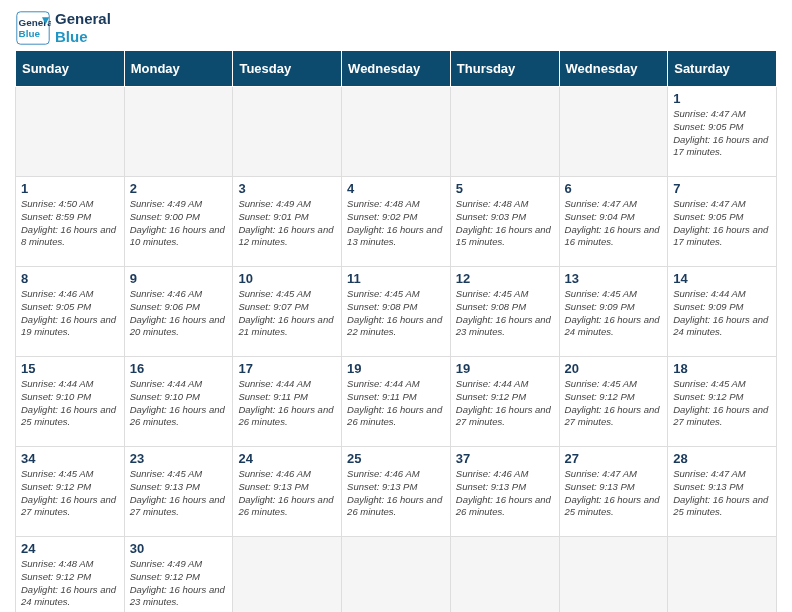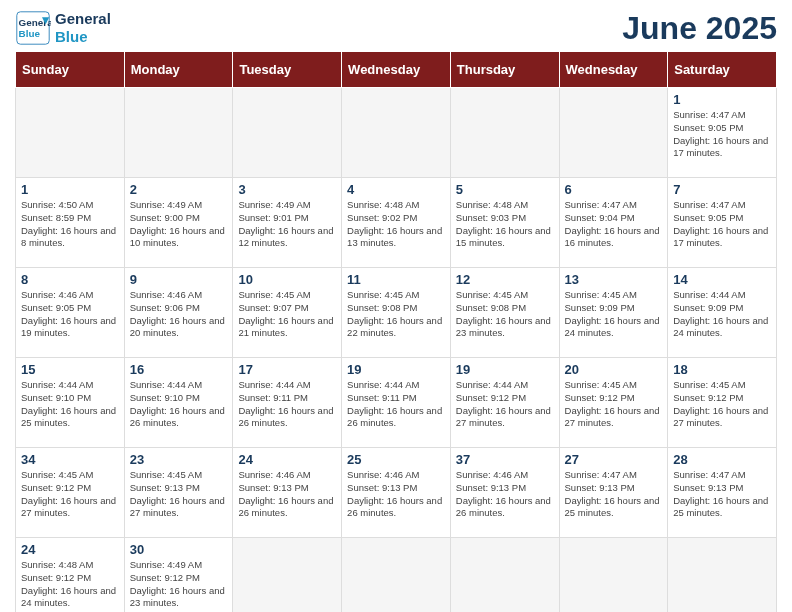--- a/index.html
+++ b/index.html
@@ -36,21 +36,21 @@
     .subtitle {
       font-size: 14px;
       color: #333;
     }
     table {
       width: 100%;
       border-collapse: collapse;
       table-layout: fixed;
     }
     .day-header {
-      background-color: #7f1d1d;
+      background-color: #0c4a6e;
       color: white;
       text-align: left;
       padding: 10px 6px;
       font-size: 13px;
       font-weight: bold;
       border: 1px solid #fff;
     }
     .cal-cell {
       vertical-align: top;
       border: 1px solid #ddd;
@@ -67,40 +67,40 @@
       font-size: 13px;
       font-weight: bold;
       color: #1a3a5c;
       display: block;
       margin-bottom: 2px;
     }
     .cal-cell .cell-text {
       font-size: 9.5px;
       color: #444;
       line-height: 1.35;
+      font-style: italic;
     }
   </style>
 </head>
 <body>
 
 <div class="header-area">
   <div class="logo">
     <svg class="logo-icon" viewBox="0 0 40 40">
       <rect x="2" y="2" width="36" height="36" rx="4" fill="#fff" stroke="#2980b9" stroke-width="1"></rect>
       <text x="4" y="18" font-size="11" font-weight="bold" fill="#1a3a5c">General</text>
       <text x="4" y="30" font-size="11" font-weight="bold" fill="#2196c4">Blue</text>
       <polygon points="30,8 38,8 34,16" fill="#2196c4"></polygon>
     </svg>
     <div>
       <div style="font-size:15px;font-weight:bold;color:#1a3a5c;line-height:1.2">General</div>
       <div style="font-size:15px;font-weight:bold;color:#2196c4;line-height:1.2">Blue</div>
     </div>
   </div>
   <div class="title-area">
-    <div class="main-title">June 2025</div>
   </div>
 </div>
 
 <table>
   <thead>
     <tr>
     <th class="day-header">Sunday</th>
         <th class="day-header">Monday</th>
         <th class="day-header">Tuesday</th>
         <th class="day-header">Wednesday</th>

